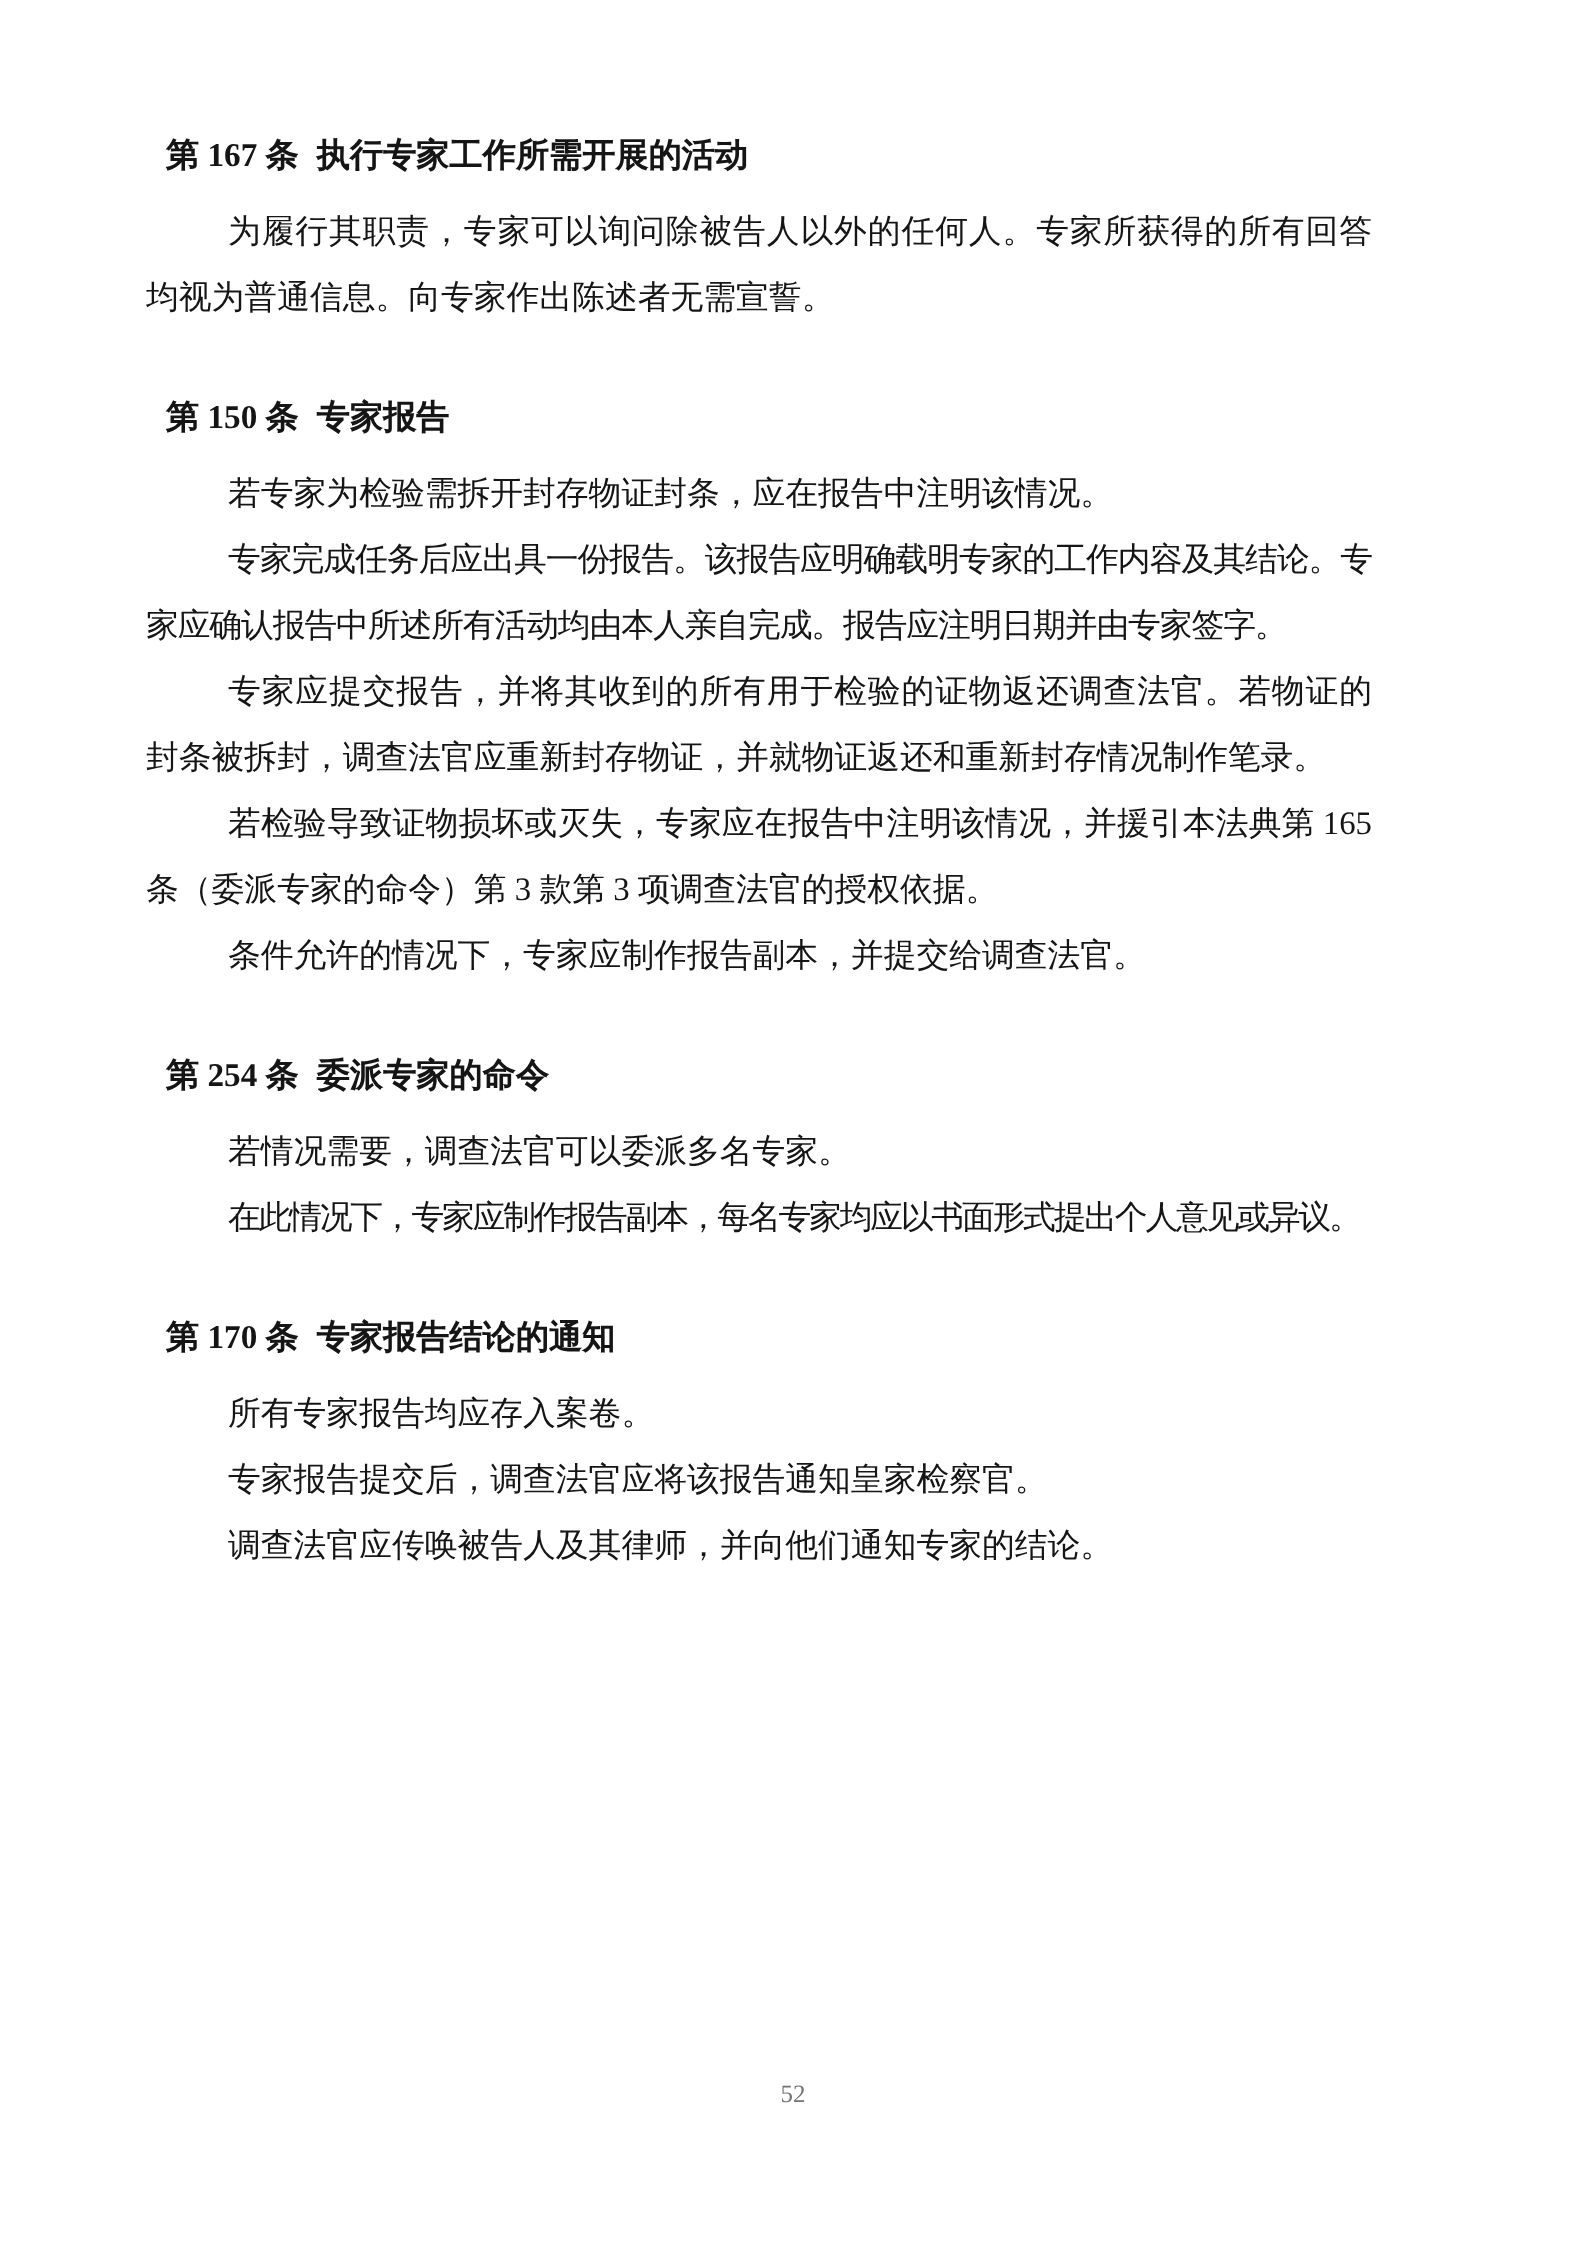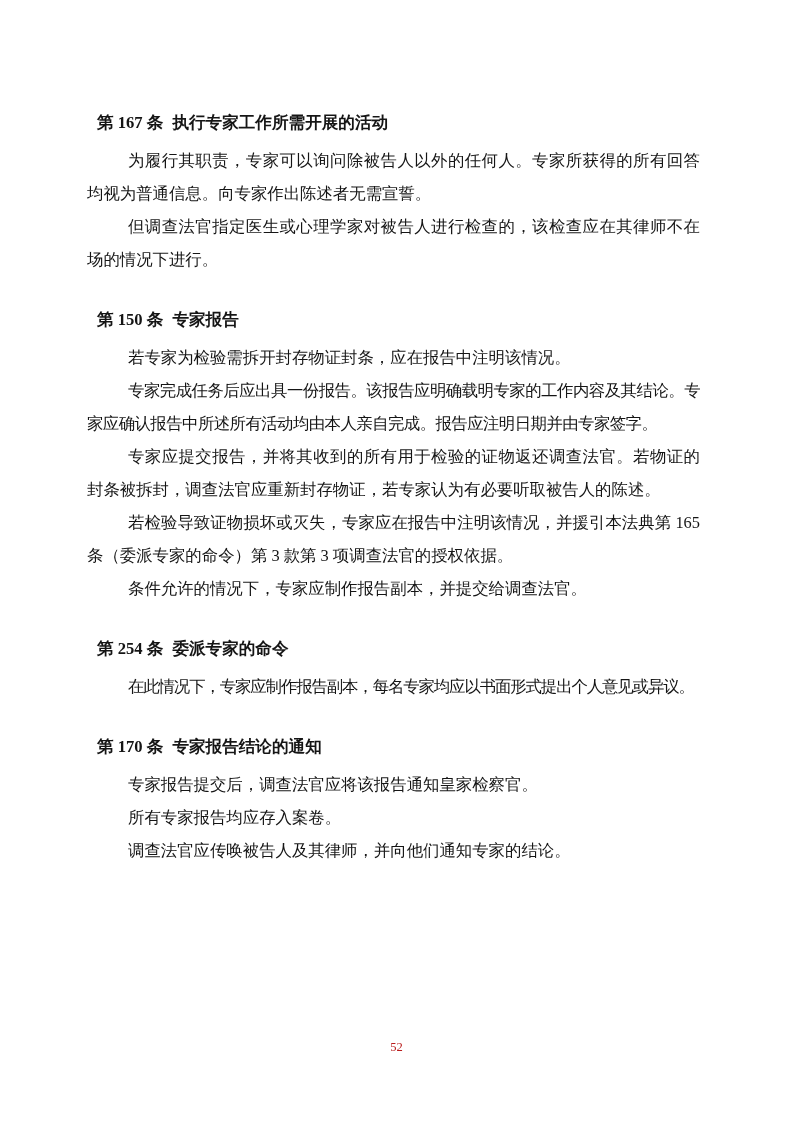--- a/index.html
+++ b/index.html
@@ -11,24 +11,24 @@
     position: relative;
     width: 793px;
     height: 1122px;
     background: #ffffff;
     overflow: hidden;
     font-family: "Liberation Serif", "DejaVu Serif", serif;
     color: #151515;
   }
   .content {
     position: absolute;
-    left: 87px;
+    left: 73px;
     top: 0;
     width: 613px;
-    padding-top: 106px;
+    padding-top: 61px;
   }
   .section { margin: 0; }
   .section + .section { margin-top: 27px; }
   .heading {
     font-size: 16.6px;
     line-height: 33px;
     font-weight: bold;
     padding-left: 10px;
     margin: 0 0 5px 0;
     white-space: nowrap;
@@ -44,60 +44,60 @@
   .tight1 { letter-spacing: -0.55px; }
   .tight2 { letter-spacing: -1.1px; }
   .page-number {
     position: absolute;
     top: 1040px;
     left: 0;
     width: 100%;
     text-align: center;
     font-size: 12.5px;
     line-height: 14px;
-    color: #b91c1c;
+    color: #737373;
   }
 </style>
 </head>
 <body>
 
 <div class="page">
   <div class="content">
 
     <div class="section">
       <h2 class="heading">
         <span class="head-num">第 167 条</span><span class="head-title">执行专家工作所需开展的活动</span>
       </h2>
       <p class="para">为履行其职责，专家可以询问除被告人以外的任何人。专家所获得的所有回答均视为普通信息。向专家作出陈述者无需宣誓。</p>
-      <p class="para">但调查法官指定医生或心理学家对被告人进行检查的，该检查应在其律师不在场的情况下进行。</p>
     </div>
 
     <div class="section">
       <h2 class="heading">
         <span class="head-num">第 150 条</span><span class="head-title">专家报告</span>
       </h2>
       <p class="para">若专家为检验需拆开封存物证封条，应在报告中注明该情况。</p>
       <p class="para tight1">专家完成任务后应出具一份报告。该报告应明确载明专家的工作内容及其结论。专家应确认报告中所述所有活动均由本人亲自完成。报告应注明日期并由专家签字。</p>
-      <p class="para">专家应提交报告，并将其收到的所有用于检验的证物返还调查法官。若物证的封条被拆封，调查法官应重新封存物证，若专家认为有必要听取被告人的陈述。</p>
+      <p class="para">专家应提交报告，并将其收到的所有用于检验的证物返还调查法官。若物证的封条被拆封，调查法官应重新封存物证，并就物证返还和重新封存情况制作笔录。</p>
       <p class="para">若检验导致证物损坏或灭失，专家应在报告中注明该情况，并援引本法典第 165 条（委派专家的命令）第 3 款第 3 项调查法官的授权依据。</p>
       <p class="para">条件允许的情况下，专家应制作报告副本，并提交给调查法官。</p>
     </div>
 
     <div class="section">
       <h2 class="heading">
         <span class="head-num">第 254 条</span><span class="head-title">委派专家的命令</span>
       </h2>
+      <p class="para">若情况需要，调查法官可以委派多名专家。</p>
       <p class="para tight2">在此情况下，专家应制作报告副本，每名专家均应以书面形式提出个人意见或异议。</p>
     </div>
 
     <div class="section">
       <h2 class="heading">
         <span class="head-num">第 170 条</span><span class="head-title">专家报告结论的通知</span>
       </h2>
+      <p class="para">所有专家报告均应存入案卷。</p>
       <p class="para">专家报告提交后，调查法官应将该报告通知皇家检察官。</p>
-      <p class="para">所有专家报告均应存入案卷。</p>
       <p class="para">调查法官应传唤被告人及其律师，并向他们通知专家的结论。</p>
     </div>
 
   </div>
 
   <div class="page-number">52</div>
 </div>
 
 </body></html>

